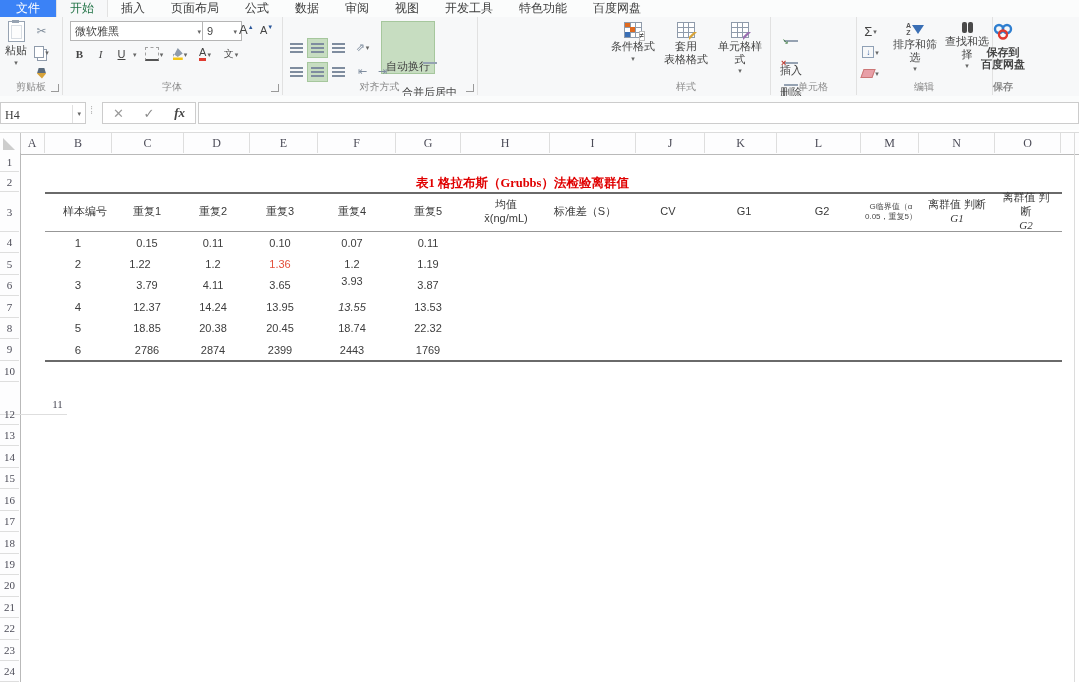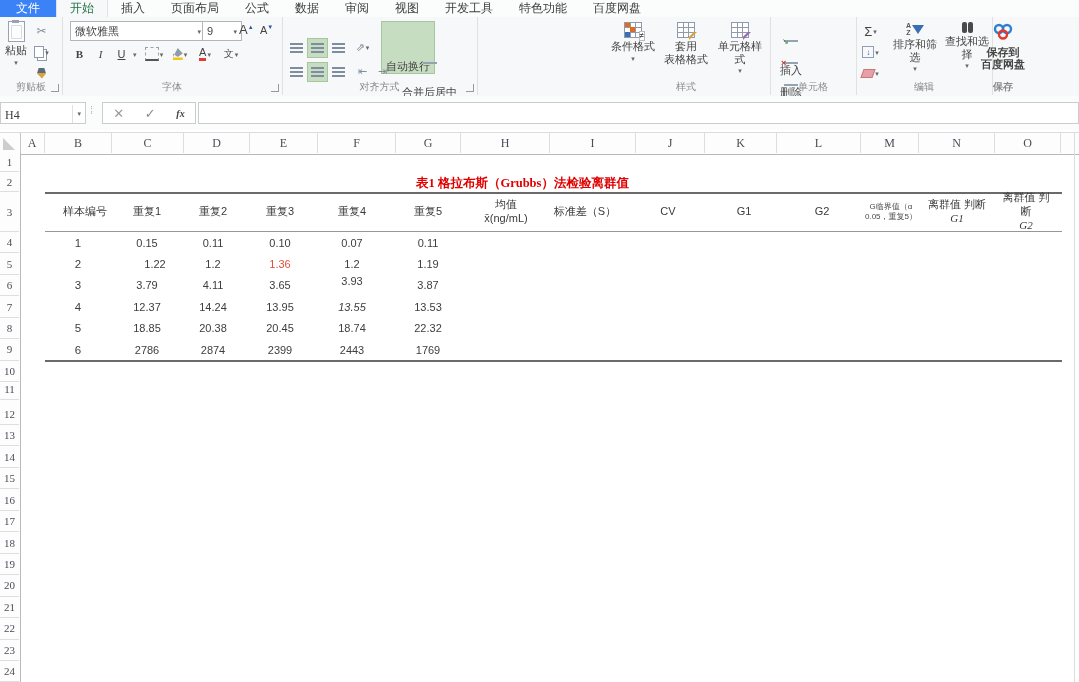--- a/index.html
+++ b/index.html
@@ -282,21 +282,21 @@
 
 <div id="fbar">
   <div class="abs whitebox" style="left:0;top:6px;width:84px;height:20px;display:flex;align-items:flex-end;">
     <span style="flex:1;padding-left:4px;font-family:'Liberation Serif',serif;font-size:12px;">H4</span>
     <span class="dd" style="padding:0 4px;border-left:1px solid #e0e0e0;line-height:18px;">▾</span>
   </div>
   <span class="abs" style="left:90px;top:8px;color:#bbb;font-size:11px;">⁞</span>
   <div class="abs whitebox" style="left:102px;top:6px;width:92px;height:20px;display:flex;align-items:center;justify-content:space-around;">
     <span style="color:#9a9a9a;font-size:13px;">✕</span>
     <span style="color:#8a8a8a;font-size:13px;">✓</span>
-    <span style="font-family:'Liberation Serif',serif;font-style:italic;font-weight:bold;font-size:10px;color:#444;">fx</span>
+    <span style="font-family:'Liberation Serif',serif;font-style:italic;font-weight:bold;font-size:13px;color:#444;">fx</span>
   </div>
   <div class="abs whitebox" style="left:198px;top:6px;width:879px;height:20px;"></div>
 </div>
 
 <div id="colheads">
   <div id="corner">
       <span class="tri"></span>
     </div>
 <div class="colhead" style="left: 20px; width: 24px;">A</div>
     <div class="colhead" style="left: 45px; width: 66px;">B</div>
@@ -319,21 +319,21 @@
     <div class="rowhead" style="top: 0px; height: 18px;">1</div>
     <div class="rowhead" style="top: 19px; height: 19px;">2</div>
     <div class="rowhead" style="top: 39px; height: 39px;">3</div>
     <div class="rowhead" style="top: 79px; height: 20.45px;">4</div>
     <div class="rowhead" style="top: 100.45px; height: 20.45px;">5</div>
     <div class="rowhead" style="top: 121.9px; height: 20.45px;">6</div>
     <div class="rowhead" style="top: 143.35px; height: 20.45px;">7</div>
     <div class="rowhead" style="top: 164.8px; height: 20.45px;">8</div>
     <div class="rowhead" style="top: 186.25px; height: 20.45px;">9</div>
     <div class="rowhead" style="top: 207.7px; height: 20.45px;">10</div>
-    <div class="rowhead" style="top: 226px; height: 20.45px;">11</div>
+    <div class="rowhead" style="top: 241px; height: 20.45px; padding-left: 48px;">11</div>
     <div class="rowhead" style="top: 250.6px; height: 20.45px;">12</div>
     <div class="rowhead" style="top: 272.05px; height: 20.45px;">13</div>
     <div class="rowhead" style="top: 293.5px; height: 20.45px;">14</div>
     <div class="rowhead" style="top: 314.95px; height: 20.45px;">15</div>
     <div class="rowhead" style="top: 336.4px; height: 20.45px;">16</div>
     <div class="rowhead" style="top: 357.85px; height: 20.45px;">17</div>
     <div class="rowhead" style="top: 379.3px; height: 20.45px;">18</div>
     <div class="rowhead" style="top: 400.75px; height: 20.45px;">19</div>
     <div class="rowhead" style="top: 422.2px; height: 20.45px;">20</div>
     <div class="rowhead" style="top: 443.65px; height: 20.45px;">21</div>
@@ -364,21 +364,21 @@
 0.05，重复5）</div>
       <div class="th" style="left: 957px;">离群值 判断<span class="sub">G1</span></div>
       <div class="th" style="left: 1026px;">离群值 判断<span class="sub">G2</span></div>
       <div class="cell" style="left: 78px; top: 232px; height: 21px; font-size: 11.5px;">1</div>
       <div class="cell" style="left: 147px; top: 232px; height: 21px;">0.15</div>
       <div class="cell" style="left: 213px; top: 232px; height: 21px;">0.11</div>
       <div class="cell" style="left: 280px; top: 232px; height: 21px;">0.10</div>
       <div class="cell" style="left: 352px; top: 232px; height: 21px;">0.07</div>
       <div class="cell" style="left: 428px; top: 232px; height: 21px;">0.11</div>
       <div class="cell" style="left: 78px; top: 253.45px; height: 21px; font-size: 11.5px;">2</div>
-      <div class="cell" style="left: 155px; top: 253.45px; height: 21px; text-align: right;">1.22</div>
+      <div class="cell" style="left: 140px; top: 253.45px; height: 21px; text-align: right;">1.22</div>
       <div class="cell" style="left: 213px; top: 253.45px; height: 21px;">1.2</div>
       <div class="cell" style="left: 280px; top: 253.45px; height: 21px; color: rgb(226, 80, 60);">1.36</div>
       <div class="cell" style="left: 352px; top: 253.45px; height: 21px;">1.2</div>
       <div class="cell" style="left: 428px; top: 253.45px; height: 21px;">1.19</div>
       <div class="cell" style="left: 78px; top: 274.9px; height: 21px; font-size: 11.5px;">3</div>
       <div class="cell" style="left: 147px; top: 274.9px; height: 21px;">3.79</div>
       <div class="cell" style="left: 213px; top: 274.9px; height: 21px;">4.11</div>
       <div class="cell" style="left: 280px; top: 274.9px; height: 21px;">3.65</div>
       <div class="cell" style="left: 352px; top: 270px; height: 21px;">3.93</div>
       <div class="cell" style="left: 428px; top: 274.9px; height: 21px;">3.87</div>

